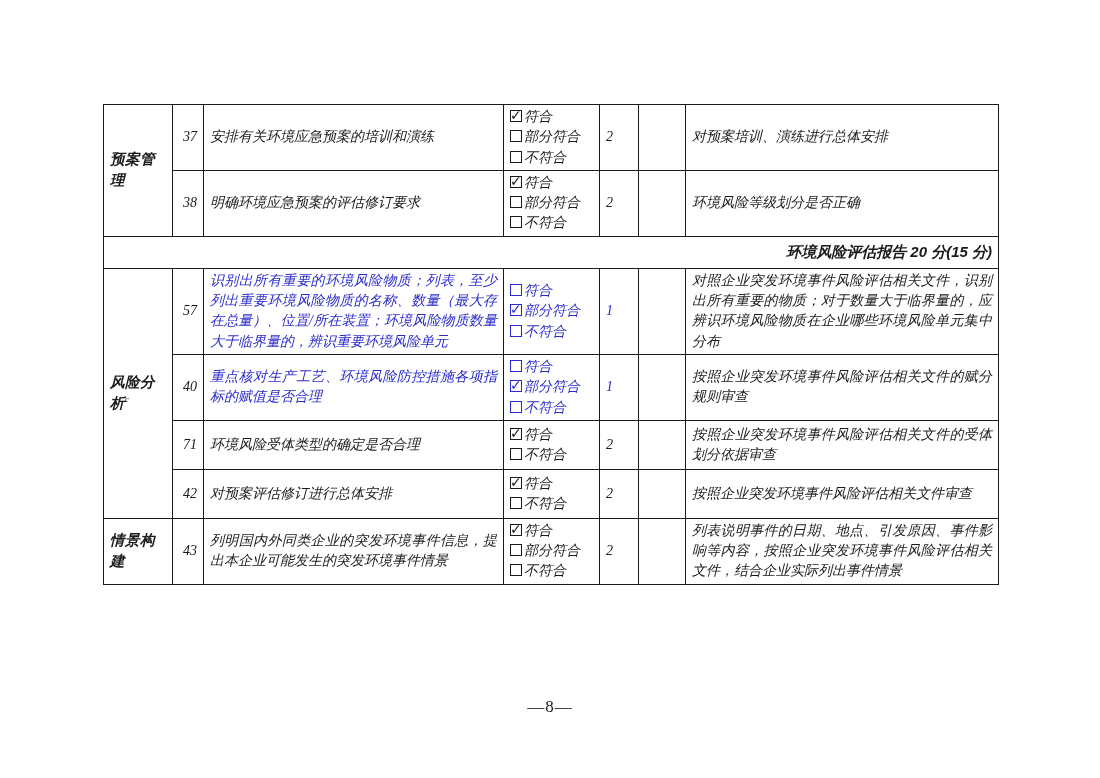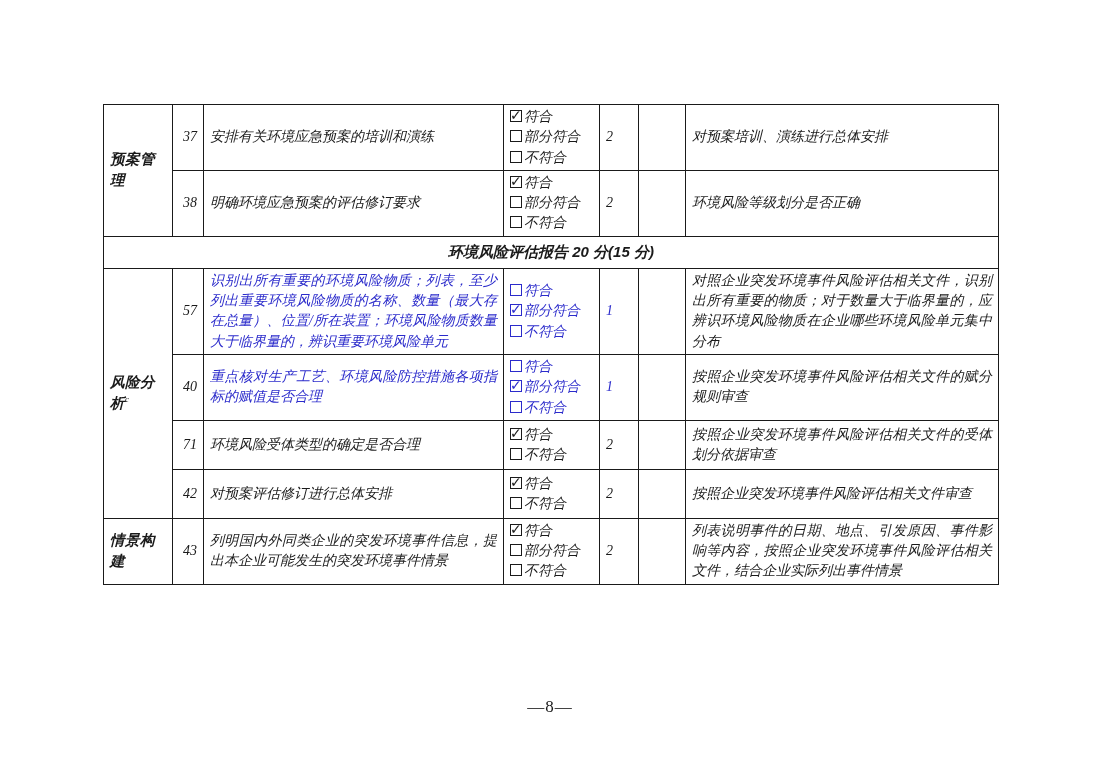--- a/index.html
+++ b/index.html
@@ -40,21 +40,21 @@
     letter-spacing:0.5px;
   }
   td.cat sup{font-size:9px;font-weight:normal;vertical-align:6px;}
   td.no{text-align:right;padding:2px 1px;margin-top:40px;}
   td.desc{text-align:justify;padding:3px 7px;margin-top:8px;}
   td.opts{padding:2px 2px 2px 6px;line-height:1.4;}
   td.score{vertical-align:top;padding:1px 2px 1px 5px;}
   td.blank{padding:0;}
   td.remark{text-align:justify;padding:3px 8px;}
   td.section-header{
-    text-align:center;
+    text-align:right;
     font-weight:bold;
     font-family:"Liberation Sans","DejaVu Sans",sans-serif;
     font-size:15px;
     padding:3px 0;
   }
   td.blue{color:var(--blue);}
   .opt{white-space:nowrap;}
   .cb{
     display:inline-block;
     width:12px;height:12px;

